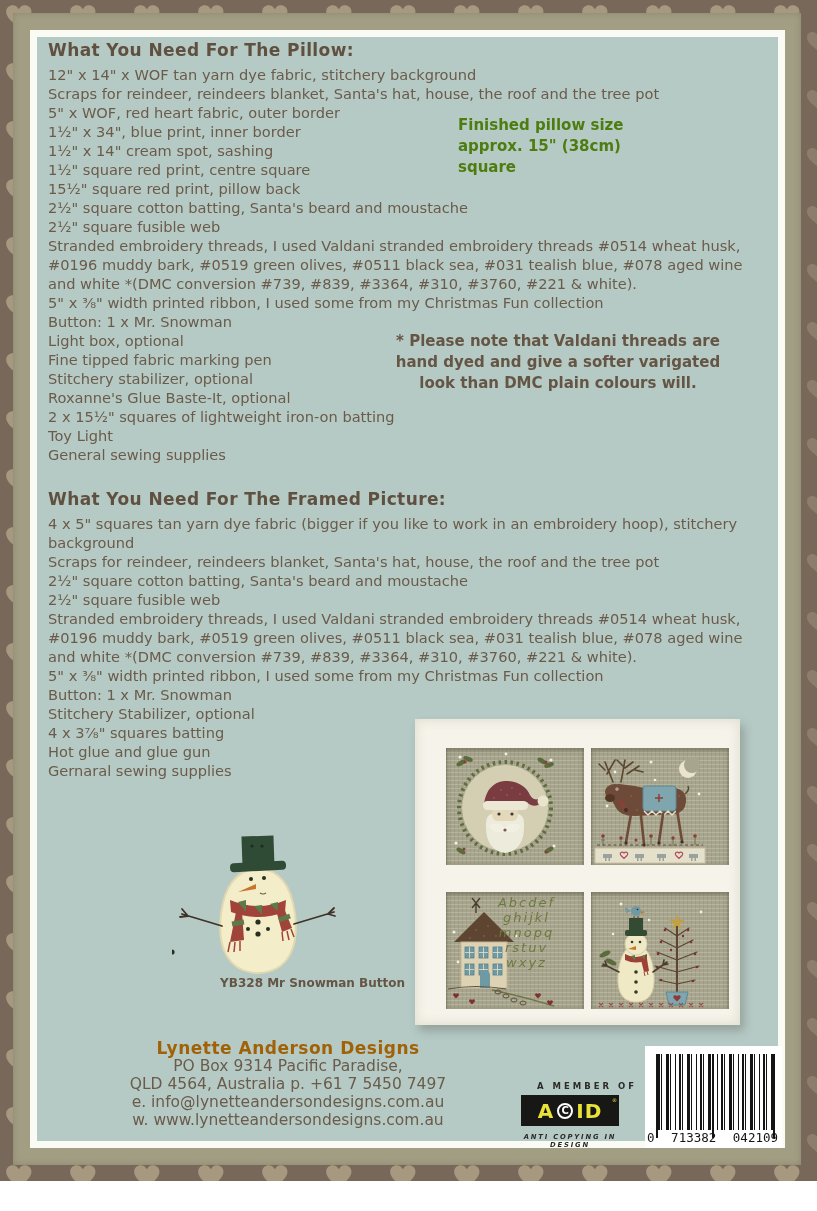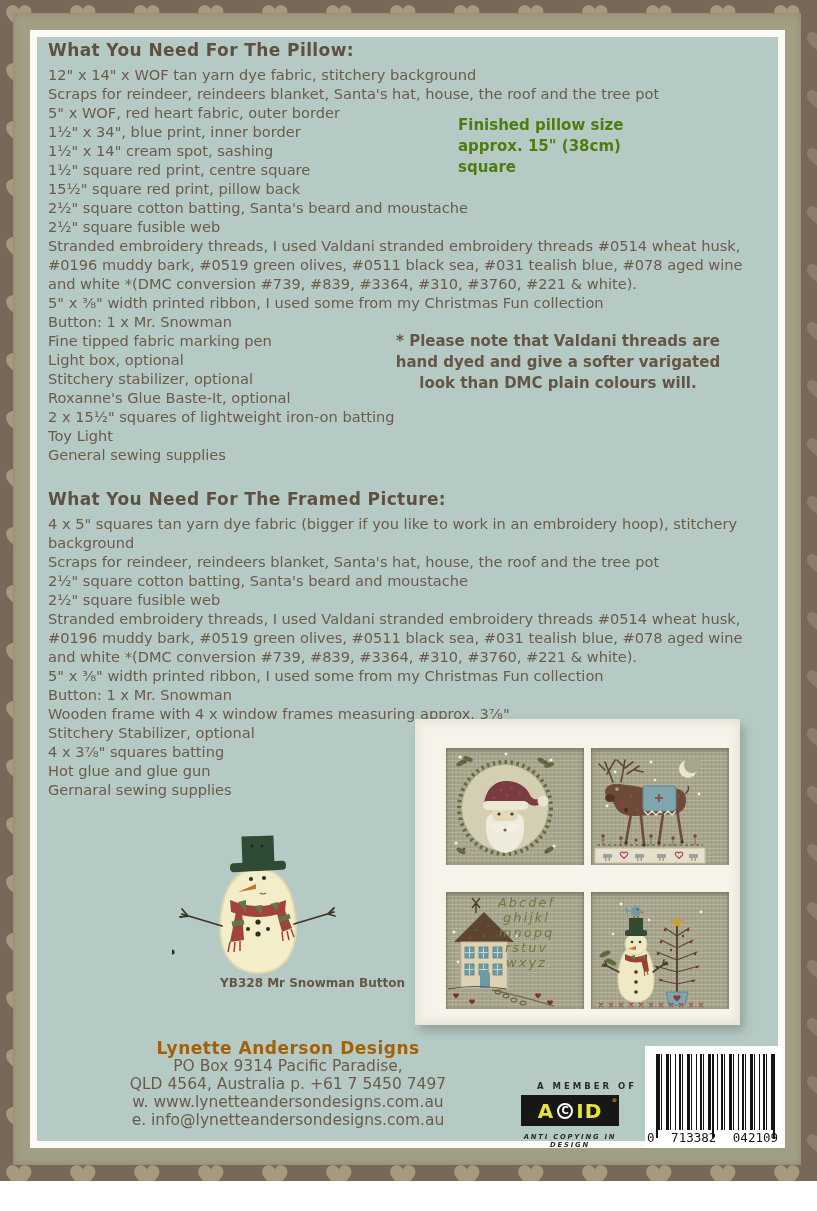--- a/index.html
+++ b/index.html
@@ -103,38 +103,37 @@
         <div class="supply-line">5" x WOF, red heart fabric, outer border</div>
         <div class="supply-line">1½" x 34", blue print, inner border</div>
         <div class="supply-line">1½" x 14" cream spot, sashing</div>
         <div class="supply-line">1½" square red print, centre square</div>
         <div class="supply-line">15½" square red print, pillow back</div>
         <div class="supply-line">2½" square cotton batting, Santa's beard and moustache</div>
         <div class="supply-line">2½" square fusible web</div>
         <div class="supply-line">Stranded embroidery threads, I used Valdani stranded embroidery threads #0514 wheat husk, #0196 muddy bark, #0519 green olives, #0511 black sea, #031 tealish blue, #078 aged wine and white *(DMC conversion #739, #839, #3364, #310, #3760, #221 &amp; white).</div>
         <div class="supply-line">5" x ⅜" width printed ribbon, I used some from my Christmas Fun collection</div>
         <div class="supply-line">Button: 1 x Mr. Snowman</div>
+        <div class="supply-line">Light box, optional</div>
         <div class="supply-line">Fine tipped fabric marking pen</div>
-        <div class="supply-line">Light box, optional</div>
         <div class="supply-line">Stitchery stabilizer, optional</div>
         <div class="supply-line">Roxanne's Glue Baste-It, optional</div>
         <div class="supply-line">2 x 15½" squares of lightweight iron-on batting</div>
         <div class="supply-line">Toy Light</div>
         <div class="supply-line">General sewing supplies</div>
       </div>
     <div class="section-title second">What You Need For The Framed Picture:</div>
     <div>
         <div class="supply-line">4 x 5" squares tan yarn dye fabric (bigger if you like to work in an embroidery hoop), stitchery background</div>
         <div class="supply-line">Scraps for reindeer, reindeers blanket, Santa's hat, house, the roof and the tree pot</div>
         <div class="supply-line">2½" square cotton batting, Santa's beard and moustache</div>
         <div class="supply-line">2½" square fusible web</div>
         <div class="supply-line">Stranded embroidery threads, I used Valdani stranded embroidery threads #0514 wheat husk, #0196 muddy bark, #0519 green olives, #0511 black sea, #031 tealish blue, #078 aged wine and white *(DMC conversion #739, #839, #3364, #310, #3760, #221 &amp; white).</div>
         <div class="supply-line">5" x ⅜" width printed ribbon, I used some from my Christmas Fun collection</div>
         <div class="supply-line">Button: 1 x Mr. Snowman</div>
-        <div class="supply-line">Wooden frame with 4 x window frames measuring approx. 3⅞"</div>
         <div class="supply-line">Stitchery Stabilizer, optional</div>
         <div class="supply-line">4 x 3⅞" squares batting</div>
         <div class="supply-line">Hot glue and glue gun</div>
         <div class="supply-line">Gernaral sewing supplies</div>
       </div>
   </div>
 
   <div class="size-note">Finished pillow size
 approx.  15" (38cm)
 square</div>
@@ -437,22 +436,22 @@
       <circle cx="96" cy="95" r="2"></circle>
         <circle cx="86," cy="118" r="2.6"></circle>
     </g>
   </svg>
   <div class="mascot-caption">YB328 Mr Snowman Button</div>
 
   <div class="contact">
     <div class="company">Lynette Anderson Designs</div>
     <div>PO Box 9314 Pacific Paradise,</div>
     <div>QLD 4564, Australia  p. +61 7 5450 7497</div>
+    <div>e. info@lynetteandersondesigns.com.au</div>
     <div>w. www.lynetteandersondesigns.com.au</div>
-    <div>e. info@lynetteandersondesigns.com.au</div>
   </div>
 
   <div class="acid">
     <div class="acid-member">A MEMBER OF</div>
     <div class="acid-box">
       <span class="acid-a">A</span>
       <span class="acid-c">C</span>
       <span class="acid-id">ID</span>
       <span class="acid-reg">®</span>
     </div>

